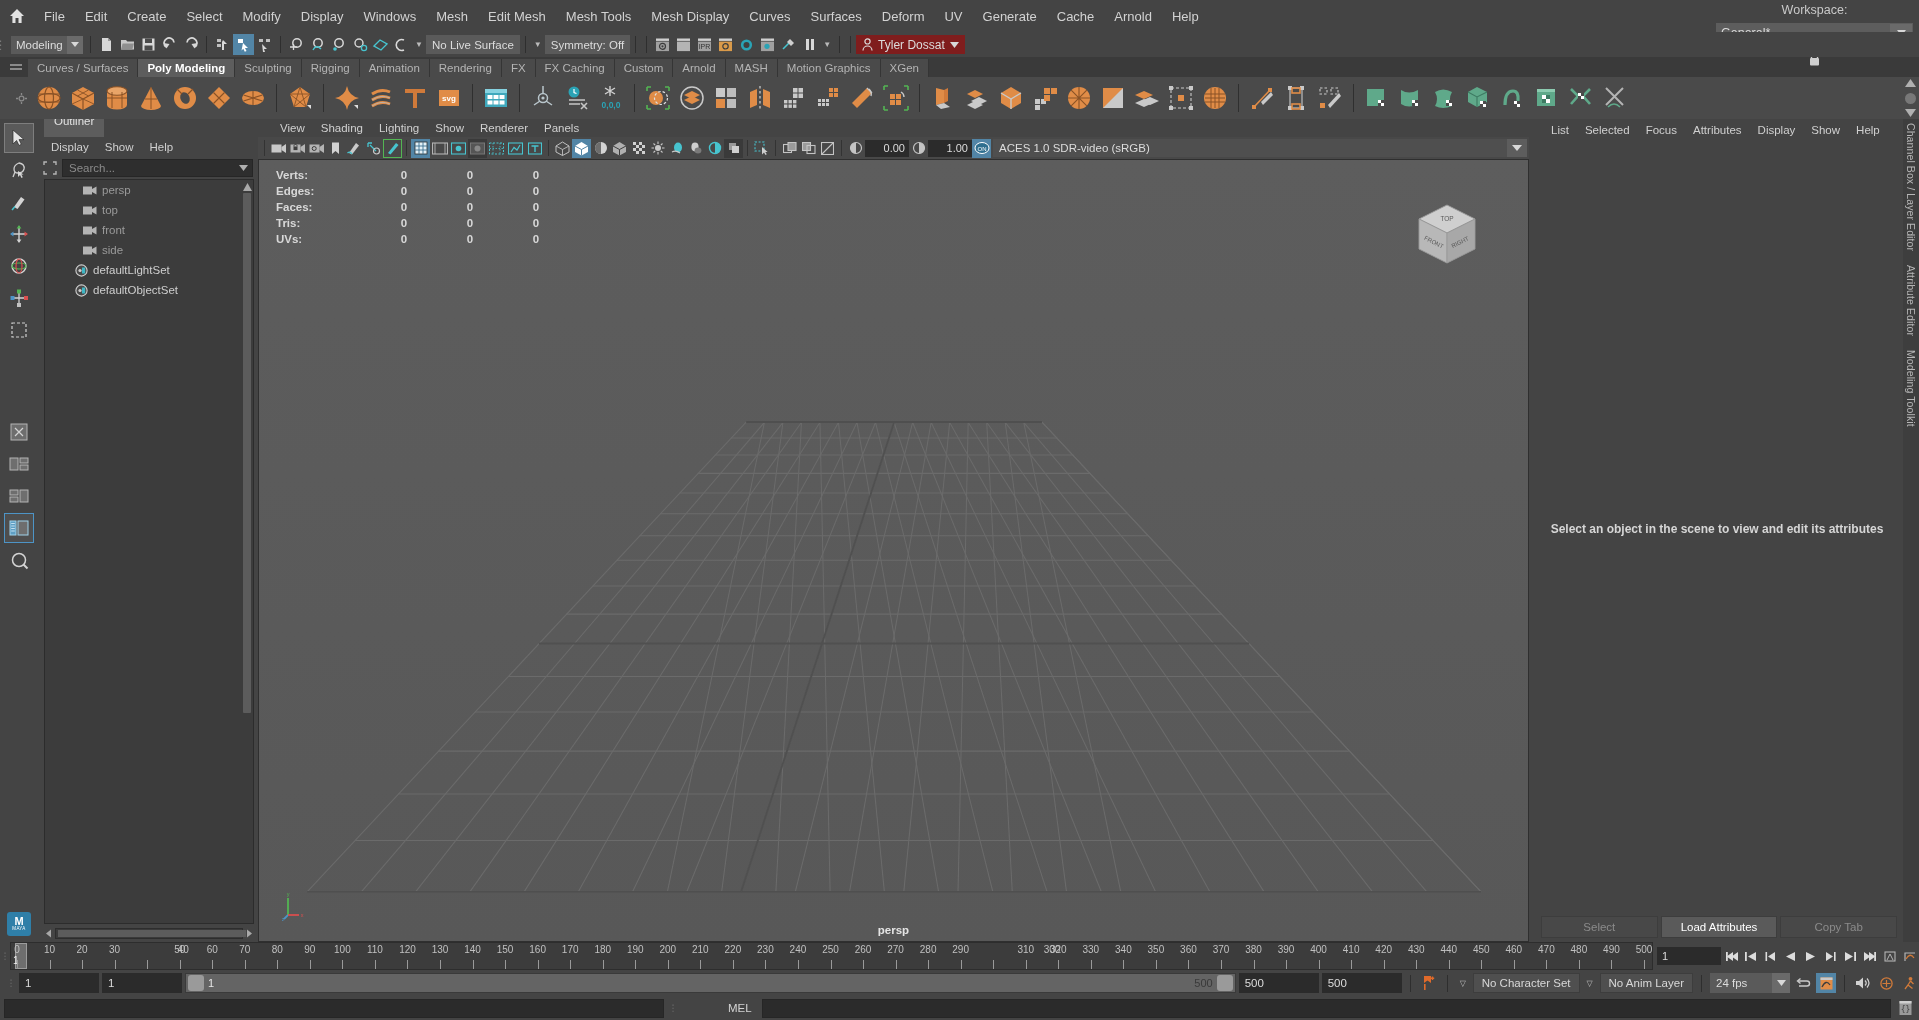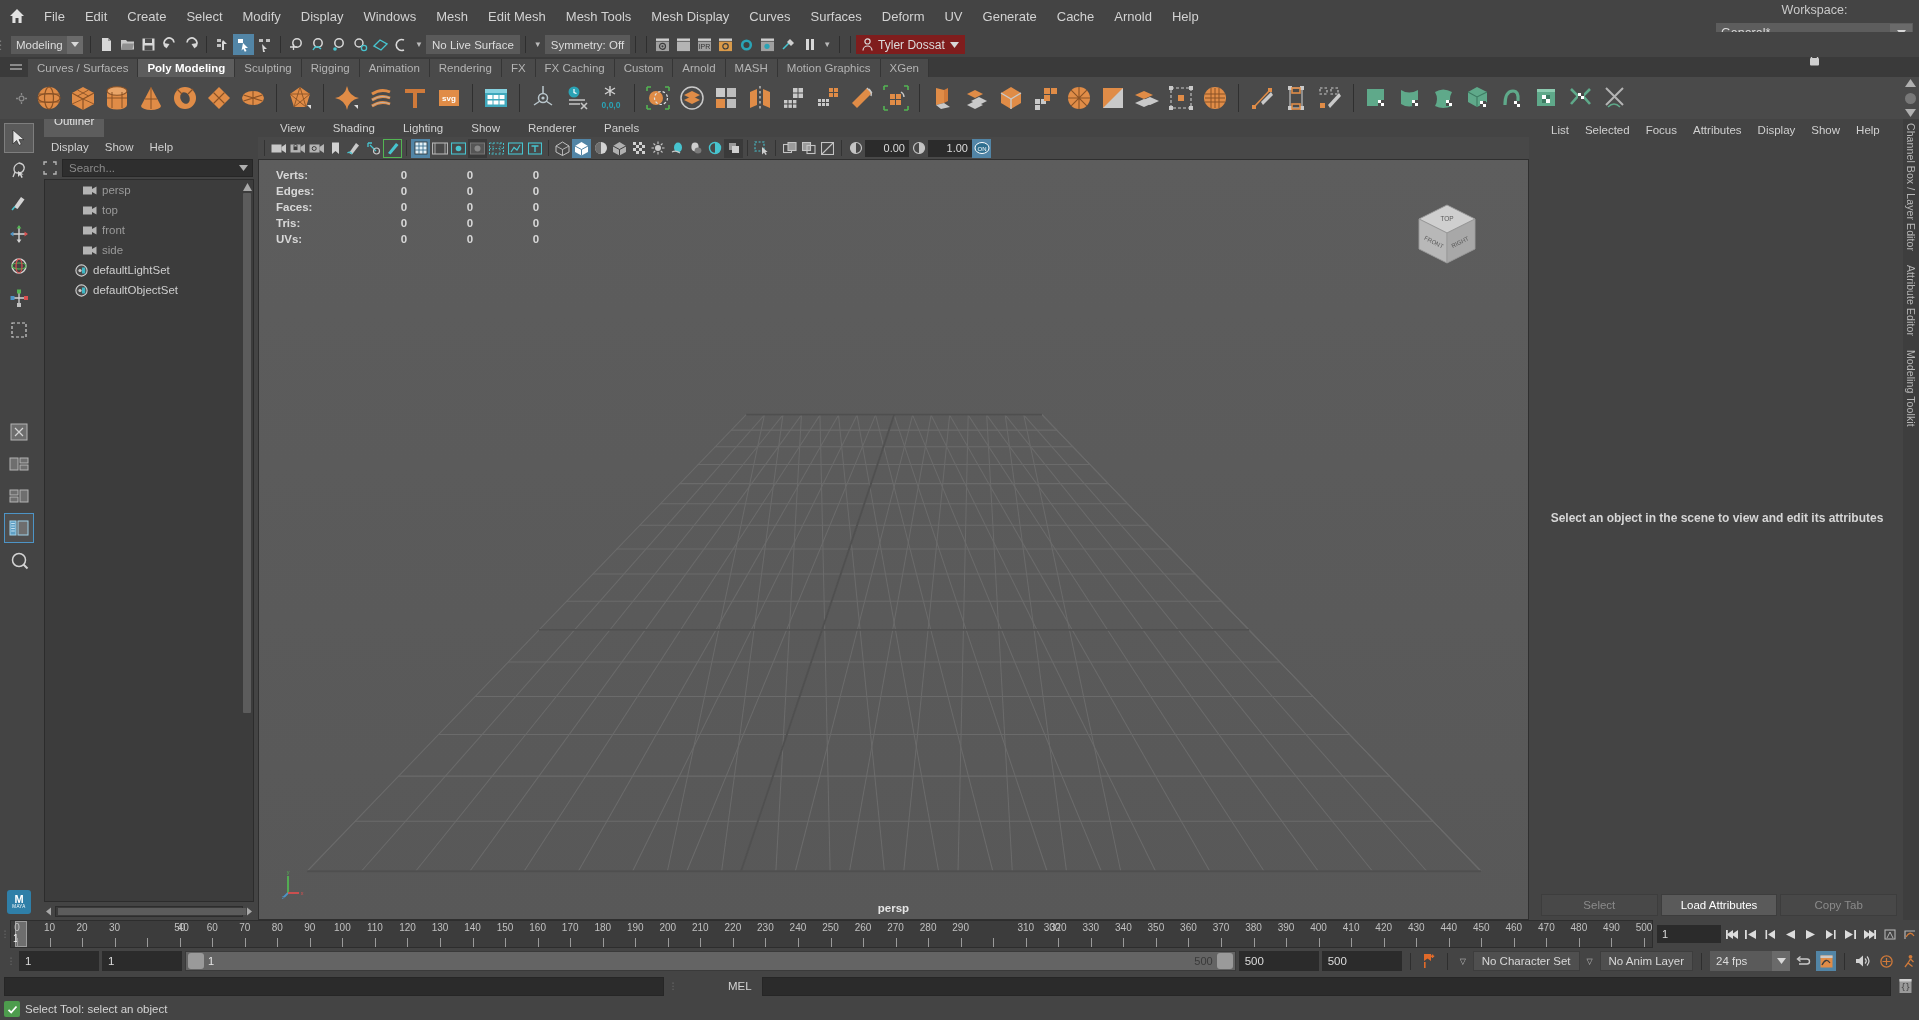--- a/index.html
+++ b/index.html
@@ -73,21 +73,21 @@
   .olrow.cam{color:#9a9a9a;padding-left:38px;}
   .olrow.set{color:#cfcfcf;padding-left:30px;}
   .ol-scroll{position:absolute;right:1px;top:1px;bottom:1px;width:10px;background:#3c3c3c;display:flex;flex-direction:column;align-items:center;}
   .ol-thumb{width:8px;background:#5c5c5c;border-radius:1px;}
   .out-hscroll{height:14px;margin:0 2px 2px 6px;display:flex;align-items:center;gap:2px;}
   .hs-track{flex:1;height:11px;background:#3a3a3a;border:1px solid #2d2d2d;position:relative;}
   .hs-thumb{position:absolute;left:2px;top:1px;height:7px;width:188px;background:#5c5c5c;}
 
   
   .viewcol{flex:1 1 auto;display:flex;flex-direction:column;min-width:0;background:#444;padding:0 2px 0 2px;}
-  .vp-menu{height:18px;background:#444;display:flex;align-items:center;gap:12px;padding-left:14px;flex:0 0 auto;}
+  .vp-menu{height:18px;background:#444;display:flex;align-items:center;gap:0;padding-left:14px;flex:0 0 auto;}
   .vp-menu .mi{padding:1px 8px;font-size:11.5px;color:#d0d0d0;}
   .vp-toolbar{height:22px;background:#484848;display:flex;align-items:center;padding-left:2px;flex:0 0 auto;}
   .vbtn{width:19px;height:19px;display:flex;align-items:center;justify-content:center;flex:0 0 auto;}
   .vbtn.on{background:#5285a6;}
   .vbtn.framed{border:1px solid #53b553;}
   .vbtn.dark{background:#3a3a3a;}
   .vsep2{width:1px;height:16px;background:#333;margin:0 4px;flex:0 0 auto;}
   .numfield{width:44px;height:17px;background:#2b2b2b;display:flex;align-items:center;justify-content:flex-end;
     padding-right:4px;font-size:11px;color:#dcdcdc;}
   .cspace{flex:1;height:18px;background:#4f4f4f;display:flex;align-items:center;padding-left:6px;font-size:11.5px;color:#dcdcdc;position:relative;margin-left:2px;margin-right:2px;}
@@ -1251,20 +1251,28 @@
           </div>
         <div class="numfield">
           <span>1.00</span>
         </div>
         <div class="vbtn on">
           <svg width="16" height="14" viewBox="0 0 16 14">
               <ellipse cx="8" cy="7" rx="7" ry="5.5" fill="#2f6f8f" stroke="#fff" stroke-width="1"></ellipse>
               <text x="8" y="9.5" font-size="6" fill="#ffffff" text-anchor="middle" font-family="sans-serif">ON</text>
             </svg>
           </div>
+        <div class="cspace">
+          <span>ACES 1.0 SDR-video (sRGB)</span>
+          <span class="dd">
+            <svg width="10" height="6" viewBox="0 0 10 6">
+                <path d="M0 0 L10 0 L5 6 Z" fill="#d8d8d8"></path>
+              </svg>
+          </span>
+        </div>
       </div>
 
       <div class="vp">
         <div class="vp-border"></div>
 
         <svg width="100%" height="100%" viewBox="0 0 1113 640" preserveAspectRatio="none" style="position:absolute;inset:0;">
           <defs>
             <linearGradient id="bgGrad" x1="0" y1="0" x2="0" y2="1">
               <stop offset="0%" stop-color="#5d5d5d"></stop>
               <stop offset="100%" stop-color="#585858"></stop>
@@ -1674,22 +1682,14 @@
     <div class="cmd-right"></div>
     <div class="cmd-icon">
       <svg width="15" height="16" viewBox="0 0 15 16">
           <rect x="1.5" y="1" width="12" height="14" fill="#9a9a9a"></rect>
           <rect x="1.5" y="1" width="12" height="2.5" fill="#cfcfcf"></rect>
           <text x="7.5" y="11.5" font-size="8" fill="#3c3c3c" text-anchor="middle" font-family="monospace">{}</text>
         </svg>
     </div>
   </div>
 
-  <div class="statusrow">
-    <div class="status-ico">
-      <svg width="11" height="11" viewBox="0 0 11 11">
-          <path d="M1.5 5.8 L4.2 8.5 L9.5 2.5" stroke="#ffffff" stroke-width="1.8" fill="none"></path>
-        </svg>
-    </div>
-    <div class="status-txt">Select Tool: select an object</div>
-  </div>
 
 </div>
 
 </body></html>

